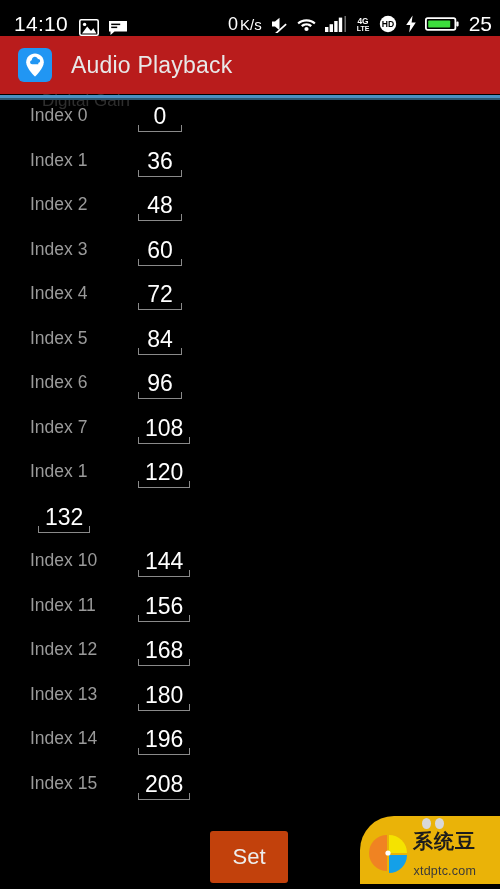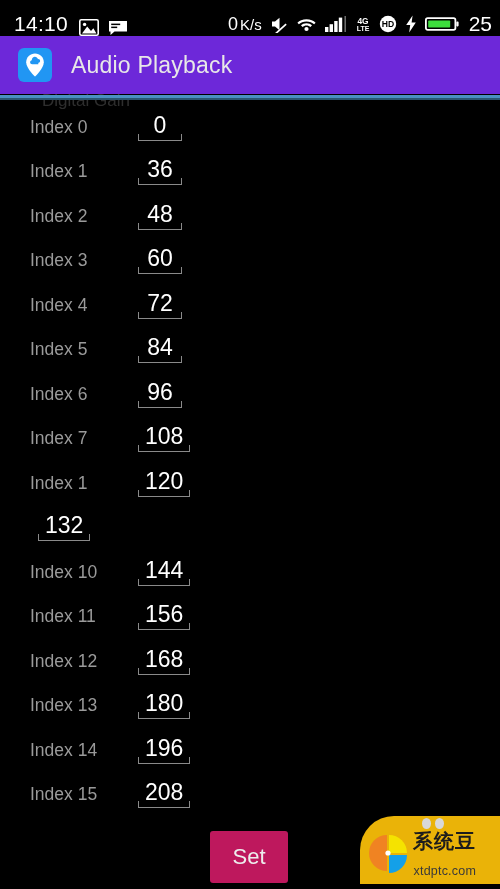--- a/index.html
+++ b/index.html
@@ -22,21 +22,21 @@
   .sb-right{ display:flex; align-items:center; gap:8px; }
   .sb-rate{ color:#fff; font-size:18px; display:flex; align-items:baseline; }
   .sb-rate .unit{ font-size:15px; margin-left:2px; line-height:1; }
   .sb-batt-num{ color:#fff; font-size:21px; margin-left:2px; }
 
   .ico{ display:block; }
 
   
   .appbar{
     position:absolute; top:36px; left:0; width:500px; height:58px;
-    display:flex; align-items:center; padding-left:18px; background:#6d28d9;
+    display:flex; align-items:center; padding-left:18px; background:#b91c1c;
   }
   .app-icon{
     width:34px; height:34px; border-radius:6px; background:#2196F3;
     display:flex; align-items:center; justify-content:center; flex:0 0 auto;
   }
   .app-title{ color:#e8e8e8; font-size:23px; margin-left:19px; letter-spacing:.2px; }
 
   .accent-line{
     position:absolute; top:95px; left:0; width:500px; height:3px;
     background:#4a90c2;
@@ -51,21 +51,21 @@
     position:absolute; top:91px; left:42px;
     color:#555; font-size:17px; opacity:.55;
   }
 
   
   .list{
     position:absolute; top:105px; left:0; width:500px; height:712px;
     overflow:hidden;
   }
   .row{
-    height:44.5px; display:flex; align-items:center; padding-left:30px;
+    height:44.5px; display:flex; align-items:flex-start; padding-left:30px;
   }
   .row-label{
     color:#9a9a9a; font-size:17.5px; width:100px; flex:0 0 auto;
     white-space:nowrap;
   }
   .row-field{
     position:relative; min-width:44px; margin-left:8px;
     padding:0 6px 3px 6px;
     border-bottom:1.5px solid #8a8a8a;
     border-left:1.5px solid #8a8a8a;
@@ -79,21 +79,21 @@
   .row-field .mask-l{ left:-1.5px; }
   .row-field .mask-r{ right:-1.5px; }
   .row-value{
     color:#fff; font-size:23px; line-height:23px; position:relative; z-index:2;
     white-space:nowrap;
   }
 
   
   .set-button{
     position:absolute; left:210px; top:831px; width:78px; height:52px;
-    background:#be185d; border:none; border-radius:3px;
+    background:#c2410c; border:none; border-radius:3px;
     color:#ededed; font-size:22px; font-family:"Liberation Sans", sans-serif;
     cursor:pointer;
   }
 
   
   .watermark{
     position:absolute; right:0; bottom:5px; width:140px; height:68px;
     background:#eab308; border-top-left-radius:34px;
     display:flex; align-items:center; padding-left:8px; overflow:hidden;text-align:right;
   }

